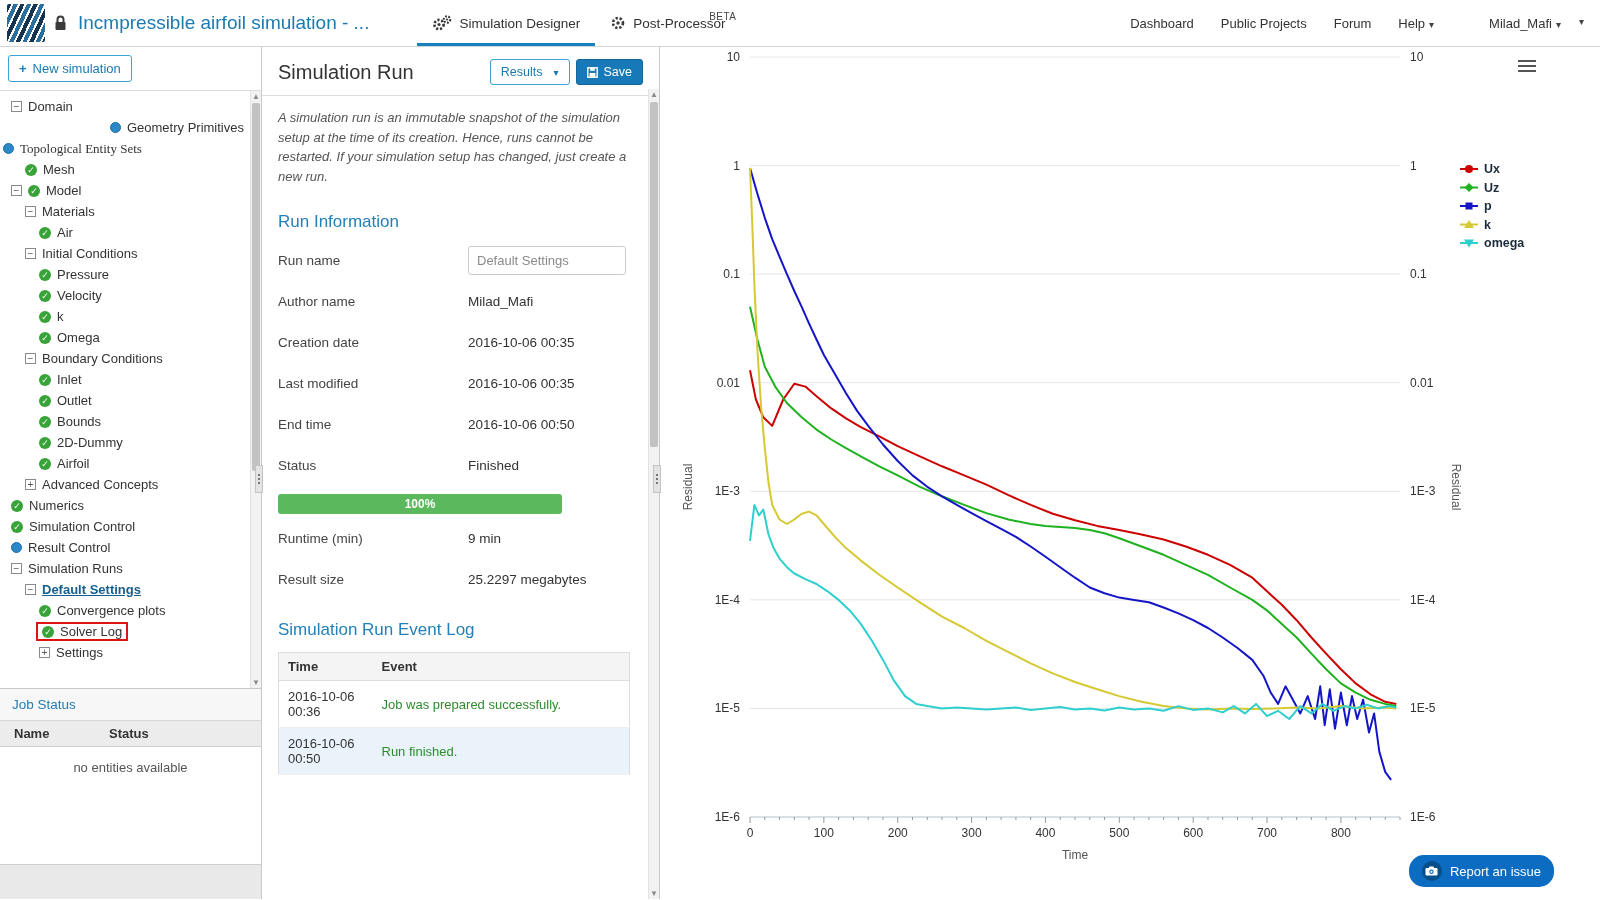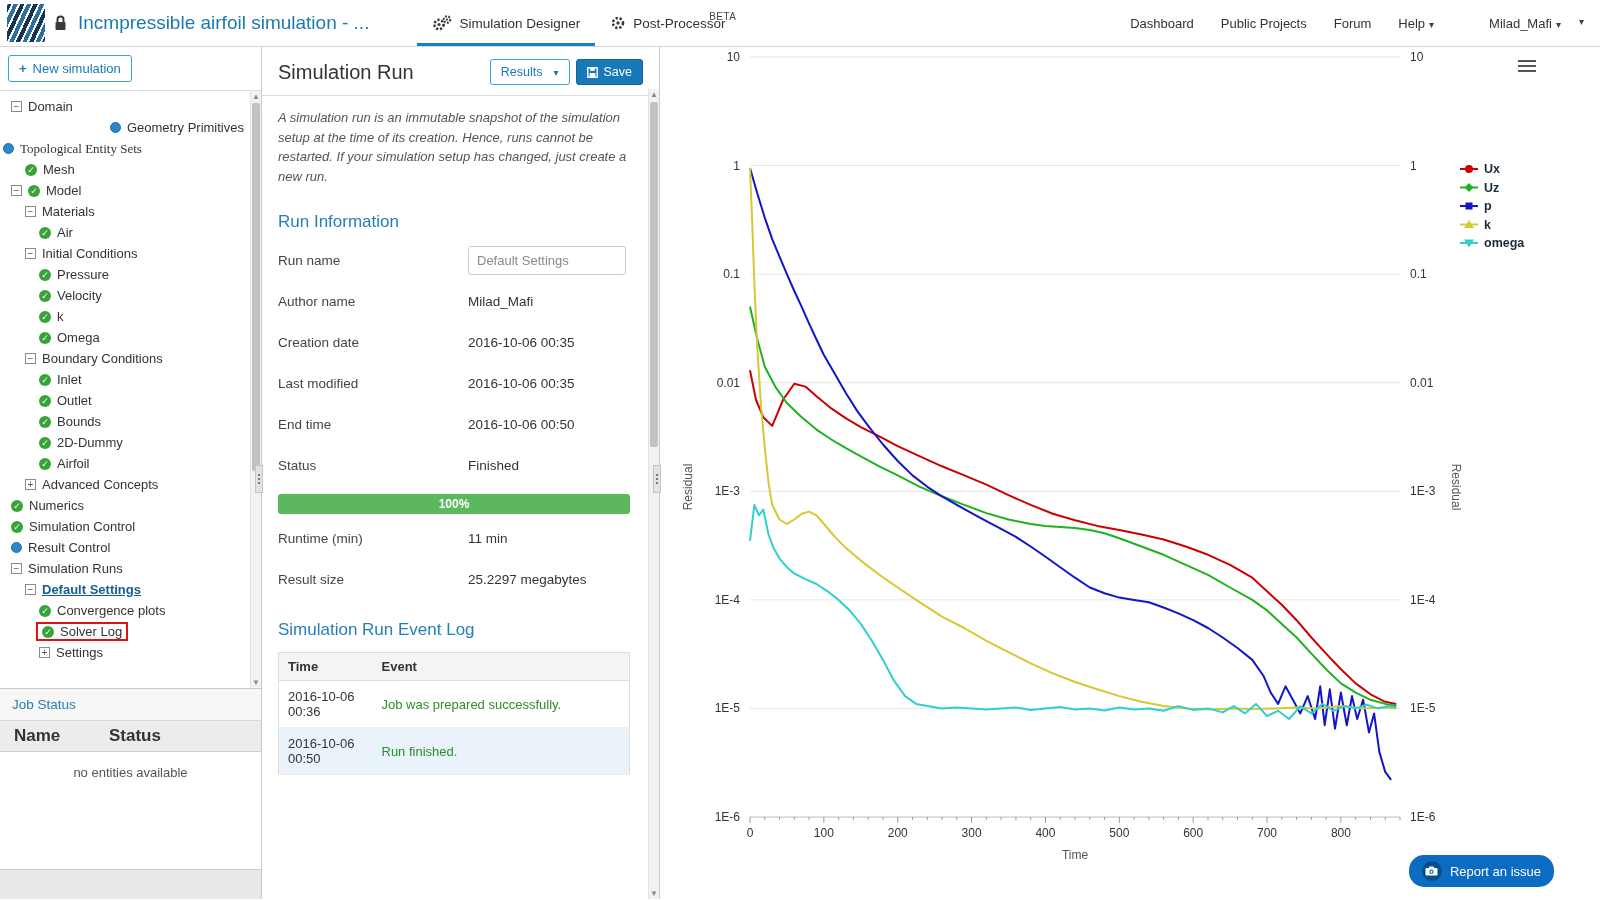--- a/index.html
+++ b/index.html
@@ -40,41 +40,41 @@
   .chk { width:12px; height:12px; border-radius:50%; background:#38a338; color:#fff; font-size:9px;
     line-height:12px; text-align:center; display:inline-block; flex:none; }
   .dotic { width:11px; height:11px; border-radius:50%; background:#2b87c8; border:1px solid #1c6fa6; display:inline-block; flex:none; }
   .tlabel.sel { color:#155f8e; font-weight:bold; text-decoration:underline; }
   .vscroll { position:absolute; right:0; width:11px; background:#f2f2f2; border-left:1px solid #e2e2e2; }
   .vscroll .thumb { position:absolute; left:1px; right:1px; background:#c2c2c2; border-radius:2px; }
   .vscroll .arr { position:absolute; left:0; right:0; height:11px; color:#8a8a8a; font-size:8px; text-align:center; line-height:11px; }
   .tree-scroll { top:0; bottom:0; }
   .job-status { border-top:1px solid #c9c9c9; background:#e9e9e9; flex:1; display:flex; flex-direction:column; }
   .job-title { padding:8px 12px; color:#2a7ab0; font-size:13.5px; background:#f7f7f7; border-bottom:1px solid #d8d8d8; }
-  .job-cols { display:flex; background:#ececec; border-bottom:1px solid #cfcfcf; font-weight:bold; font-size:17px; padding:5px 14px; }
+  .job-cols { display:flex; background:#ececec; border-bottom:1px solid #cfcfcf; font-weight:bold; font-size:13px; padding:5px 14px; }
   .job-col-name { width:95px; }
   .job-empty { background:#ffffff; text-align:center; padding:13px; font-size:13px; color:#555; height:118px; border-bottom:1px solid #cfcfcf; }
 
   
   .panel { width:398px; border-right:1px solid #c9c9c9; background:#fff; position:relative; }
   .panel-header { display:flex; align-items:center; padding:12px 16px 10px; border-bottom:1px solid #ddd; }
   .panel-title { font-size:20px; color:#333; }
   .results-btn { margin-left:auto; display:inline-flex; align-items:center; gap:7px; border:1px solid #39a2d6;
     color:#1a7ab5; background:#fff; border-radius:3px; font-size:12.5px; padding:5px 10px; cursor:pointer; }
   .save-btn { margin-left:6px; display:inline-flex; align-items:center; gap:6px; background:#1879b8; border:1px solid #146598;
     color:#fff; border-radius:3px; font-size:12.5px; padding:5px 10px; cursor:pointer; }
   .description { font-style:italic; color:#555; font-size:13px; line-height:1.5; padding:12px 26px 6px 16px; }
   .section-heading { color:#2380b8; font-size:17px; font-weight:400; padding:20px 16px 8px; }
   .field-row { display:flex; align-items:center; min-height:41px; padding:0 16px; font-size:13.5px; }
   .field-label { width:190px; color:#444; flex:none; }
   .field-value { color:#333; }
   .run-name-input { width:158px; padding:6px 8px; border:1px solid #ccc; border-radius:3px; font-size:13px; color:#8a8a8a;
     font-family:"Liberation Sans", sans-serif; }
   .progress { margin:8px 16px 4px; background:#5cb85c; height:20px; border-radius:3px; color:#fff; font-size:12px;
-    font-weight:bold; display:flex; align-items:center; justify-content:center; width:352px; }
+    font-weight:bold; display:flex; align-items:center; justify-content:center; width:284px; }
   .event-table { margin:4px 16px; width:352px; border:1px solid #ddd; border-collapse:collapse; font-size:13px; }
   .event-table th { background:#f4f4f4; text-align:left; padding:6px 9px; border-bottom:1px solid #ddd; color:#333; }
   .event-table td { padding:8px 9px; vertical-align:middle; border-bottom:1px solid #eee; }
   .event-table .t-col { width:94px; }
   .event-table tr.alt td { background:#eaf3fa; }
   .event-text { color:#2e8b2e; }
   .panel-scroll { top:42px; bottom:0; }
 
   
   .grip { position:absolute; top:418px; width:8px; height:28px; background:#e3e3e3; border:1px solid #c4c4c4;
@@ -362,21 +362,21 @@
         </div>
         <div class="field-row">
           <div class="field-label">Status</div>
           <div class="field-value">Finished</div>
         </div>
       </div>
     <div class="progress">100%</div>
     <div>
         <div class="field-row">
           <div class="field-label">Runtime (min)</div>
-          <div class="field-value">11 min</div>
+          <div class="field-value">9 min</div>
         </div>
         <div class="field-row">
           <div class="field-label">Result size</div>
           <div class="field-value">25.2297 megabytes</div>
         </div>
       </div>
     <div class="section-heading">Simulation Run Event Log</div>
     <table class="event-table">
       <thead>
         <tr>

